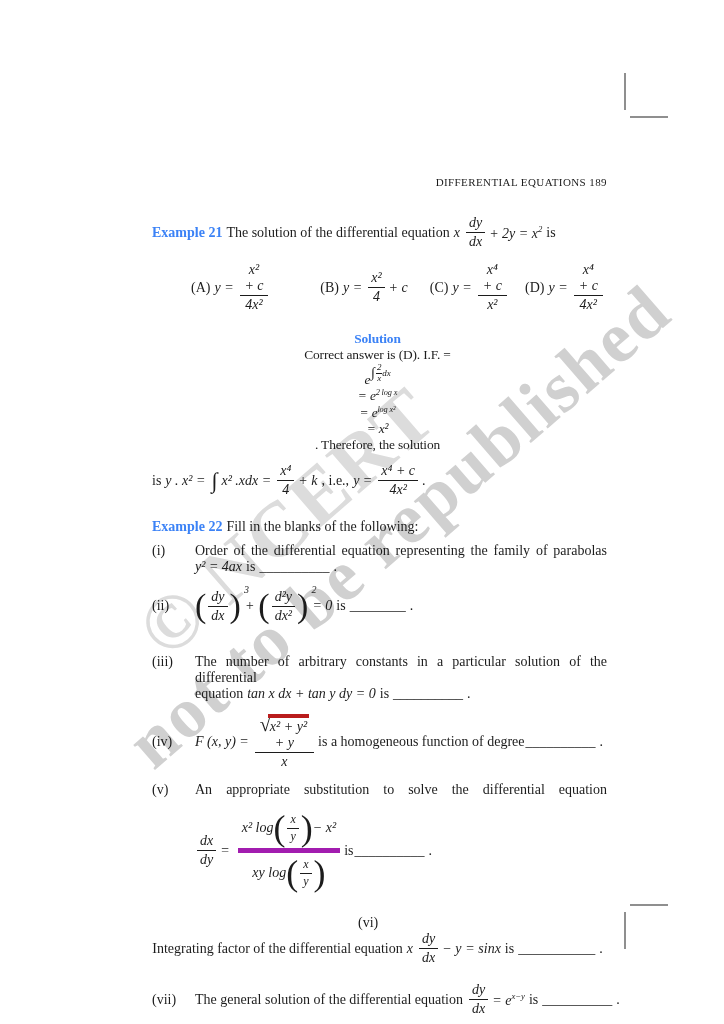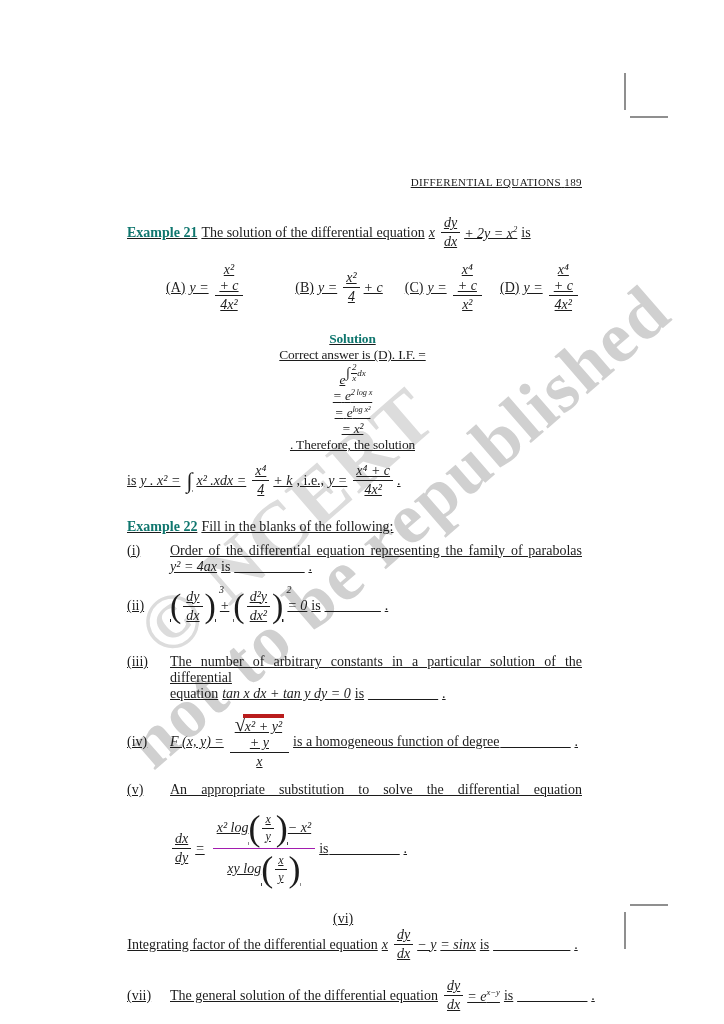--- a/index.html
+++ b/index.html
@@ -12,23 +12,23 @@
       font-weight:bold;pointer-events:none;letter-spacing:2px;}
   .wm1{left:150px;top:596px;font-size:78px;color:#dcdcdc;transform:rotate(-41deg);transform-origin:0 50%;}
   .wm2{left:138px;top:712px;font-size:72px;color:#d0d0d0;transform:rotate(-41deg);transform-origin:0 50%;}
   
   .cm{position:absolute;background:#8f8f8f;z-index:2;}
   .cm-v1{left:624px;top:73px;width:2px;height:37px;}
   .cm-h1{left:630px;top:116px;width:38px;height:2px;}
   .cm-h2{left:630px;top:904px;width:38px;height:2px;}
   .cm-v2{left:624px;top:912px;width:2px;height:37px;}
   
-  .content{position:absolute;left:127px;top:0;width:455px;z-index:1;text-decoration:underline;}
+  .content{position:absolute;left:152px;top:0;width:455px;z-index:1;}
   .header{margin-top:176px;text-align:right;font-size:11px;letter-spacing:.4px;white-space:nowrap;}
-  .blue{color:#0f766e;font-weight:bold;}
+  .blue{color:#3b82f6;font-weight:bold;}
   .txt{white-space:nowrap;}
   .math{font-style:italic;white-space:nowrap;}
   sup{font-size:.62em;}
   .row{display:flex;align-items:center;}
   
   .frac{display:inline-block;text-align:center;vertical-align:middle;margin:0 2px;font-style:italic;line-height:1.15;}
   .fr-num{display:block;padding:0 3px 1px;border-bottom:1px solid #1c1c1c;}
   .fr-den{display:block;padding-top:1px;}
   
   .supint{display:inline-flex;align-items:center;vertical-align:7px;font-size:9px;margin-left:1px;}
@@ -40,21 +40,21 @@
   
   .pgroup{display:inline-flex;align-items:center;position:relative;margin-right:10px;}
   .bp{font-size:34px;font-weight:300;line-height:1;font-style:normal;}
   .bexp{position:absolute;right:-8px;top:-5px;font-size:10px;font-style:italic;}
   
   .rad{font-size:1.45em;line-height:1;margin-right:-3px;font-style:normal;}
   .radicand{border-top:4px solid #b91c1c;padding:1px 2px 0;}
   
   .bigfrac{display:inline-flex;flex-direction:column;align-items:center;margin:0 4px;}
   .bf-num,.bf-den{display:inline-flex;align-items:center;font-style:italic;padding:2px 4px;}
-  .bf-num{border-bottom:1px solid #a21caf;}
+  .bf-num{border-bottom:5px solid #a21caf;}
   .bp2{font-size:36px;font-weight:300;line-height:1;font-style:normal;}
   .sfrac{font-size:12px;}
   
   .item{display:flex;align-items:flex-start;}
   .itag{width:43px;flex:none;}
   .ibody{flex:1;}
   .jline{text-align:justify;text-align-last:justify;}
   .iline{display:flex;align-items:center;}
   .g4 > *{margin-right:4px;}
   .opt{display:inline-flex;align-items:center;}

